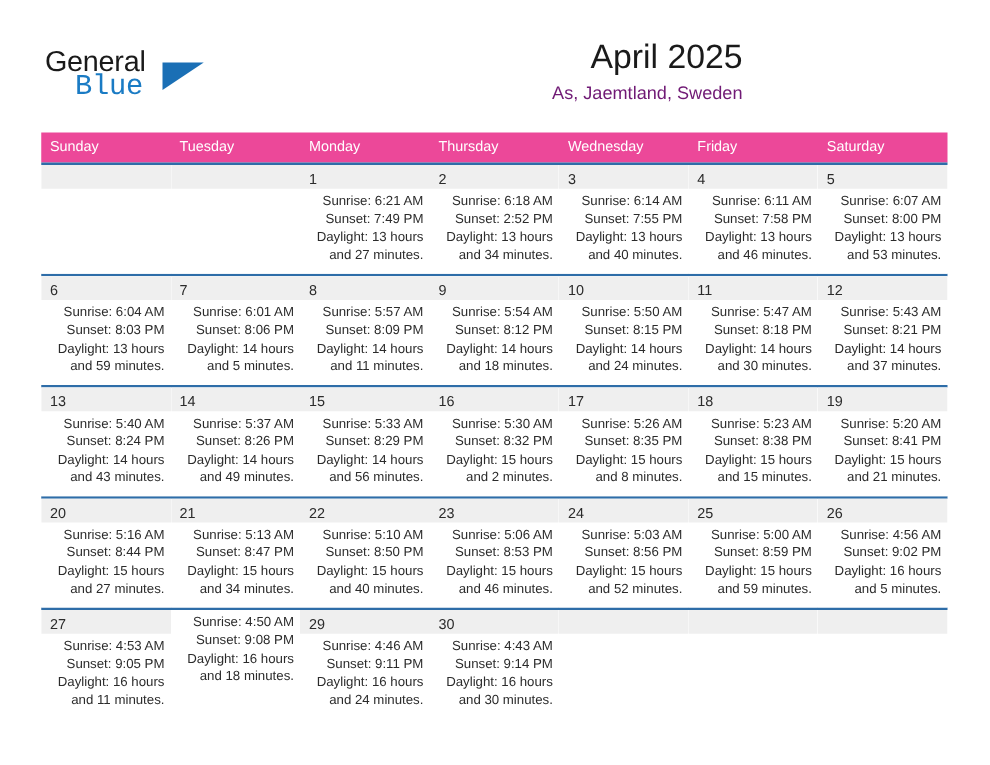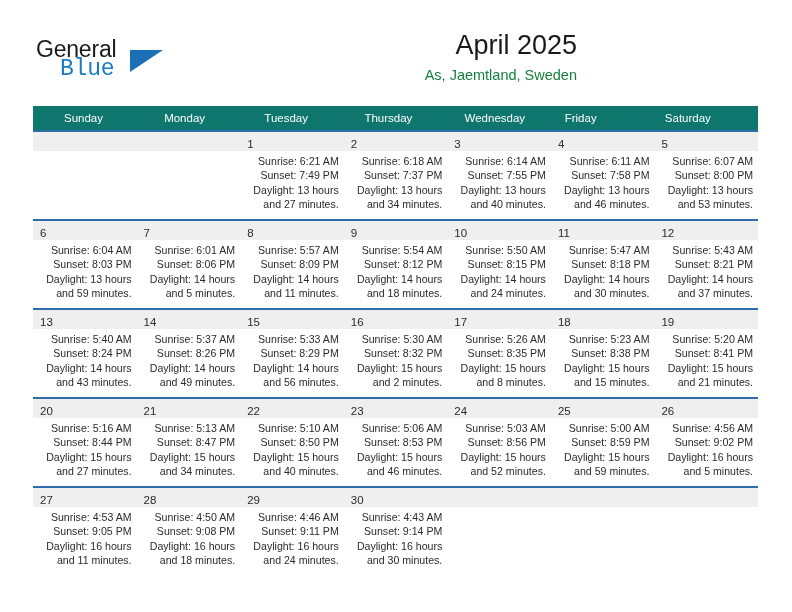--- a/index.html
+++ b/index.html
@@ -58,49 +58,48 @@
     left: 97px;
     top: 14px;
     width: 0;
     height: 0;
     border-left: 33px solid #1a6fb5;
     border-bottom: 22px solid transparent;
   }
 
   .title-block {
     position: absolute;
-    right: 17px;
+    right: 0;
     top: 0;
     text-align: right;
   }
   .cal-title {
     font-size: 27px;
     color: #1a1a1a;
     line-height: 34px;
     white-space: nowrap;
   }
   .cal-subtitle {
     font-size: 14.5px;
-    color: #15803d;
+    color: #701a75;
     line-height: 22px;
     margin-top: 2px;
     white-space: nowrap;
   }
 
   
   .calendar {
     position: absolute;
     left: 33px;
     top: 106px;
     width: 725px;
   }
   .weekday-row {
     display: flex;
-    background: #0f766e;
-    padding-left: 24px;
+    background: #ec4899;
   }
   .weekday {
     flex: 1 1 0;
     box-sizing: border-box;
     color: #ffffff;
     font-size: 11.5px;
     padding: 5px 0 5px 7px;
     line-height: 14px;
     height: 24px;
   }
@@ -160,22 +159,22 @@
       <div class="cal-title">April 2025</div>
       <div class="cal-subtitle">As, Jaemtland, Sweden</div>
     </div>
 
   </div>
 
   <div class="calendar">
 
     <div class="weekday-row">
       <div class="weekday">Sunday</div>
+      <div class="weekday">Tuesday</div>
       <div class="weekday">Monday</div>
-      <div class="weekday">Tuesday</div>
       <div class="weekday">Thursday</div>
       <div class="weekday">Wednesday</div>
       <div class="weekday">Friday</div>
       <div class="weekday">Saturday</div>
     </div>
 
     <div class="week-row">
       <div class="day-cell empty">
         <div class="daynum-band"><span class="daynum"></span></div>
 
@@ -190,21 +189,21 @@
           <div>Sunrise: 6:21 AM</div>
           <div>Sunset: 7:49 PM</div>
           <div>Daylight: 13 hours</div>
           <div>and 27 minutes.</div>
         </div>
       </div>
       <div class="day-cell">
         <div class="daynum-band"><span class="daynum">2</span></div>
         <div class="day-info">
           <div>Sunrise: 6:18 AM</div>
-          <div>Sunset: 7:37 PM</div>
+          <div>Sunset: 2:52 PM</div>
           <div>Daylight: 13 hours</div>
           <div>and 34 minutes.</div>
         </div>
       </div>
       <div class="day-cell">
         <div class="daynum-band"><span class="daynum">3</span></div>
         <div class="day-info">
           <div>Sunrise: 6:14 AM</div>
           <div>Sunset: 7:55 PM</div>
           <div>Daylight: 13 hours</div>
@@ -433,21 +432,20 @@
       <div class="day-cell">
         <div class="daynum-band"><span class="daynum">27</span></div>
         <div class="day-info">
           <div>Sunrise: 4:53 AM</div>
           <div>Sunset: 9:05 PM</div>
           <div>Daylight: 16 hours</div>
           <div>and 11 minutes.</div>
         </div>
       </div>
       <div class="day-cell">
-        <div class="daynum-band"><span class="daynum">28</span></div>
         <div class="day-info">
           <div>Sunrise: 4:50 AM</div>
           <div>Sunset: 9:08 PM</div>
           <div>Daylight: 16 hours</div>
           <div>and 18 minutes.</div>
         </div>
       </div>
       <div class="day-cell">
         <div class="daynum-band"><span class="daynum">29</span></div>
         <div class="day-info">

